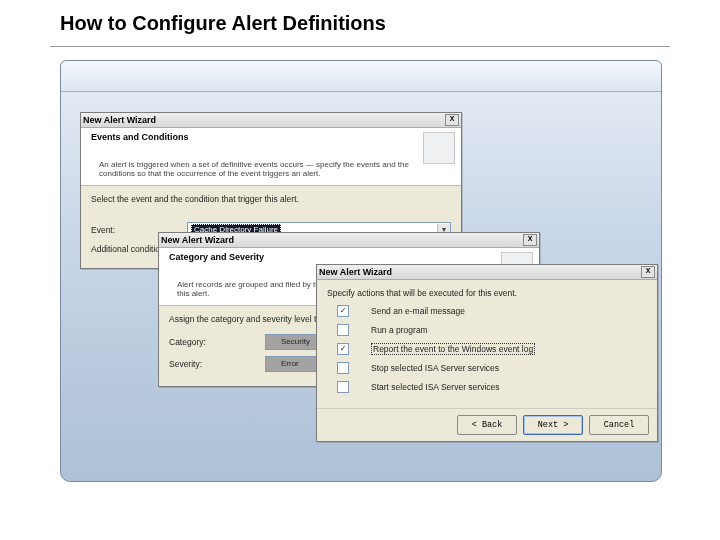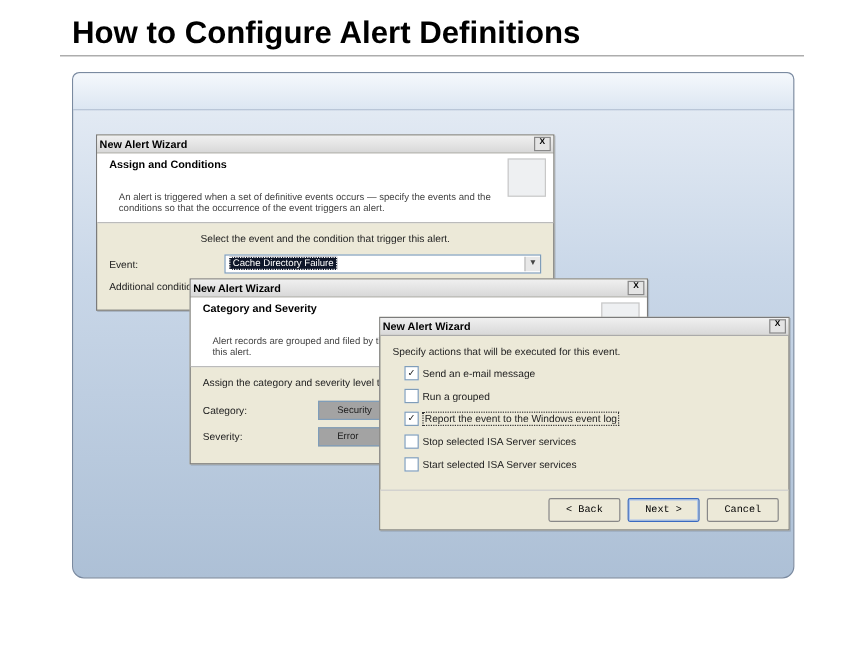--- a/index.html
+++ b/index.html
@@ -6,21 +6,21 @@
     margin: 0;
     padding: 0;
     width: 720px;
     height: 540px;
     font-family: Arial, sans-serif;
     background: #fff;
     overflow: hidden;
     position: relative;
   }
   .slide-title {
-    font-size: 26px;
+    font-size: 20px;
     font-weight: bold;
     position: absolute;
     top: 12px;
     left: 60px;
     color: #000;
   }
   .slide-rule {
     position: absolute;
     top: 46px;
     left: 50px;
@@ -153,21 +153,21 @@
     border:1px solid #7f9db9;
     font-size:8px;
     padding:0 15px;
     display:flex;
     align-items:center;
   }
 
   .chk-row {
     display:flex;
     align-items:center;
-    gap:3px;
+    gap:22px;
     margin: 7px 0 7px 10px;
     font-size:8.5px;
   }
   .chk {
     width:10px;
     height:10px;
     background:#fff;
     border:1px solid #7f9db9;
     display:flex;
     align-items:center;
@@ -222,27 +222,27 @@
   <div class="backdrop-titlebar"></div>
 </div>
 
 <div class="dlg" id="dlg1">
   <div class="dlg-titlebar">
     <span>New Alert Wizard</span>
     <span class="dlg-close">X</span>
   </div>
   <div class="dlg-header">
     <div class="dlg-header-text">
-      <div class="dlg-header-title">Assign and Conditions</div>
+      <div class="dlg-header-title">Events and Conditions</div>
       <div class="dlg-header-desc">An alert is triggered when a set of definitive events occurs — specify the events and the conditions so that the occurrence of the event triggers an alert.</div>
     </div>
     <div class="dlg-header-icon"></div>
   </div>
   <div class="dlg-body">
-    <div style="margin-bottom:8px;text-align:center;">Select the event and the condition that trigger this alert.</div>
+    <div style="margin-bottom:18px;">Select the event and the condition that trigger this alert.</div>
     <div class="row">
       <div class="row-label">Event:</div>
       <div class="dropdown highlight">
         <span class="dd-val">Cache Directory Failure</span>
         <span class="dd-arrow">▼</span>
       </div>
     </div>
     <div class="row">
       <div class="row-label">Additional condition:</div>
     </div>
@@ -285,21 +285,21 @@
   </div>
   <div class="dlg-body">
     <div style="margin-bottom:4px;">Specify actions that will be executed for this event.</div>
 
     <div class="chk-row">
       <span class="chk on"></span>
       <span class="chk-label">Send an e-mail message</span>
     </div>
     <div class="chk-row">
       <span class="chk"></span>
-      <span class="chk-label">Run a grouped</span>
+      <span class="chk-label">Run a program</span>
     </div>
     <div class="chk-row">
       <span class="chk on"></span>
       <span class="chk-label focus">Report the event to the Windows event log</span>
     </div>
     <div class="chk-row">
       <span class="chk"></span>
       <span class="chk-label">Stop selected ISA Server services</span>
     </div>
     <div class="chk-row">

